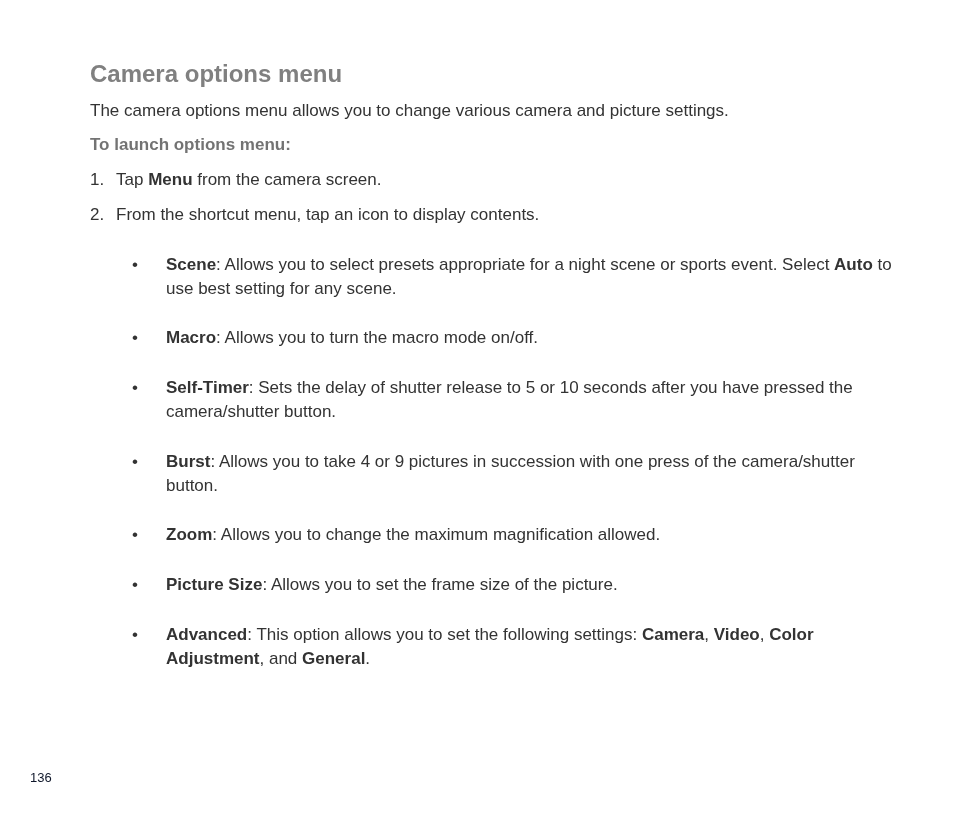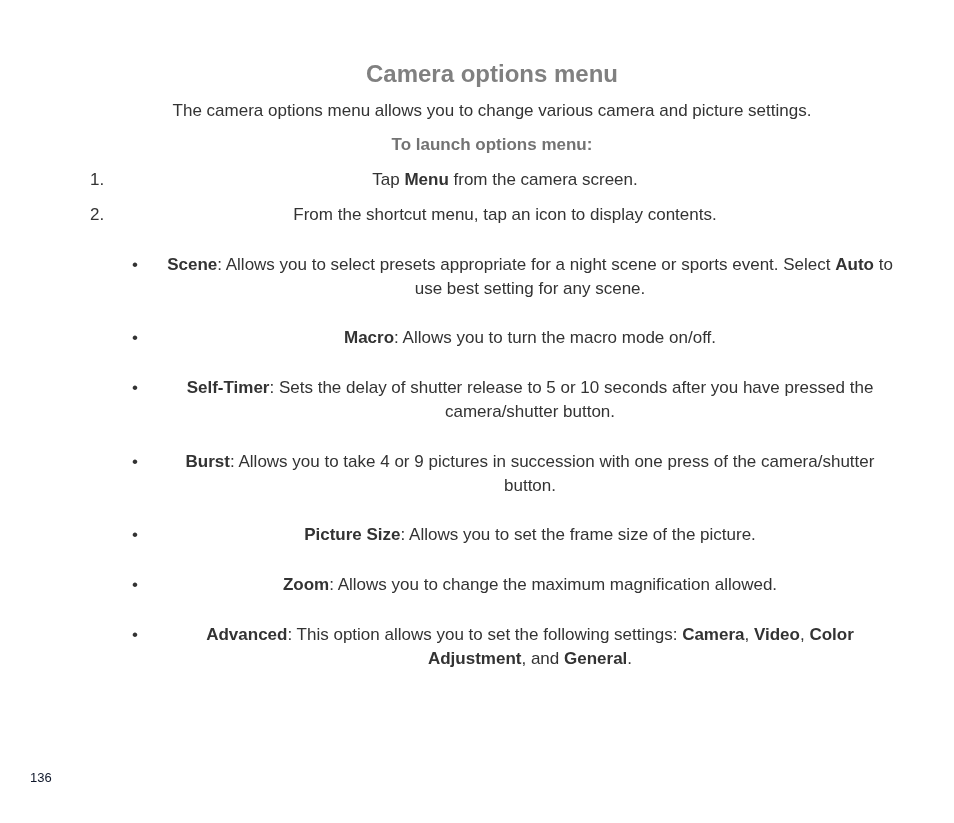--- a/index.html
+++ b/index.html
@@ -10,21 +10,20 @@
     background: #fff;
     font-family: Arial, Helvetica, sans-serif;
     color: #333;
   }
   .page {
     box-sizing: border-box;
     width: 954px;
     height: 823px;
     padding: 60px 60px 30px 90px;
     position: relative;
-    text-align: center;
   }
   h2.section-title {
     font-size: 24px;
     font-weight: bold;
     color: #808080;
     margin: 0 0 12px 0;
     font-family: Arial, Helvetica, sans-serif;
   }
   p.intro {
     font-size: 17px;
@@ -112,24 +111,24 @@
         <li>
           <span class="bold">Macro</span><span>: Allows you to turn the macro mode on/off.</span>
         </li>
         <li>
           <span class="bold">Self-Timer</span><span>: Sets the delay of shutter release to 5 or 10 seconds after you have pressed the camera/shutter button.</span>
         </li>
         <li>
           <span class="bold">Burst</span><span>: Allows you to take 4 or 9 pictures in succession with one press of the camera/shutter button.</span>
         </li>
         <li>
-          <span class="bold">Picture Size</span><span>: Allows you to set the frame size of the picture.</span>
+          <span class="bold">Zoom</span><span>: Allows you to change the maximum magnification allowed.</span>
         </li>
         <li>
-          <span class="bold">Zoom</span><span>: Allows you to change the maximum magnification allowed.</span>
+          <span class="bold">Picture Size</span><span>: Allows you to set the frame size of the picture.</span>
         </li>
         <li>
           <span class="bold">Advanced</span><span>: This option allows you to set the following settings: </span><span class="bold">Camera</span><span>, </span><span class="bold">Video</span><span>, </span><span class="bold">Color Adjustment</span><span>, and </span><span class="bold">General</span><span>.</span>
         </li>
       </ul>
     </li>
   </ol>
 
   <div class="page-number">136</div>
 </div>

